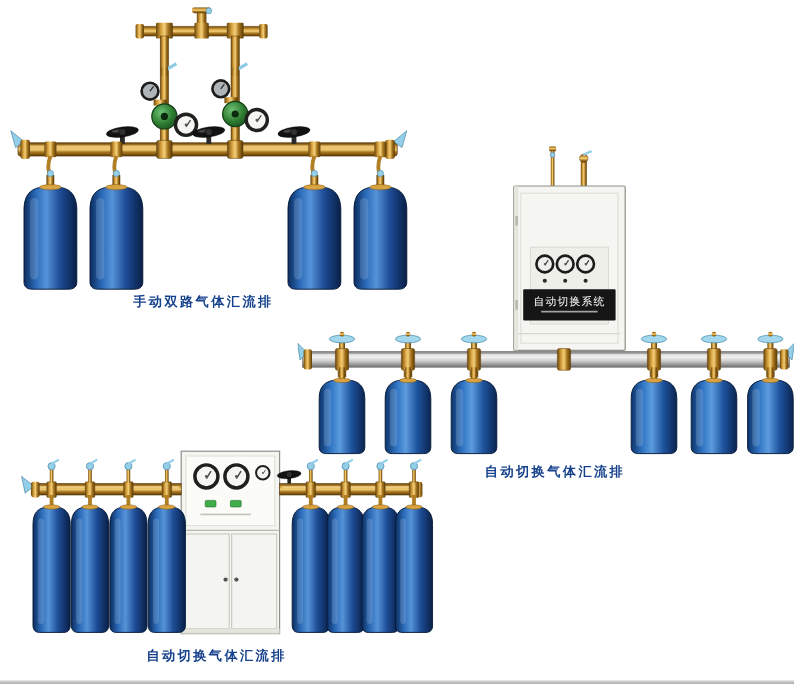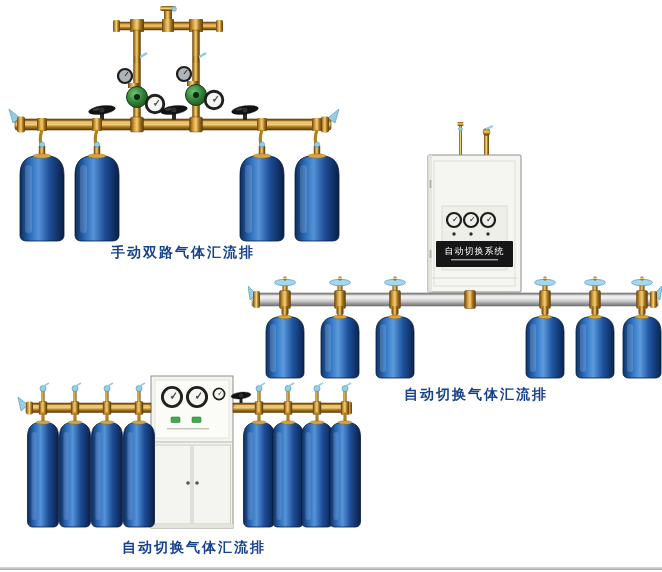--- a/index.html
+++ b/index.html
@@ -4,21 +4,21 @@
 <style>
   * { margin:0; padding:0; box-sizing:border-box; }
   html,body { background:#ffffff; }
   body { width:662px; height:572px; font-family:"DejaVu Sans", sans-serif; }
   .stage { position:relative; width:662px; height:572px; background:#ffffff; overflow:hidden; }
   .figure { position:absolute; display:block; }
   .caption {
     position:absolute;
     color:#16418c;
     font-weight:bold;
-    font-size:14px;
+    font-size:11px;
     letter-spacing:2px;
     white-space:nowrap;
     font-family:"DejaVu Sans", sans-serif;
   }
   .bottom-rule {
     position:absolute; left:0; top:567px; width:662px; height:3px;
     background:linear-gradient(#d9d9d9,#adadad);
   }
 </style>
 </head>

